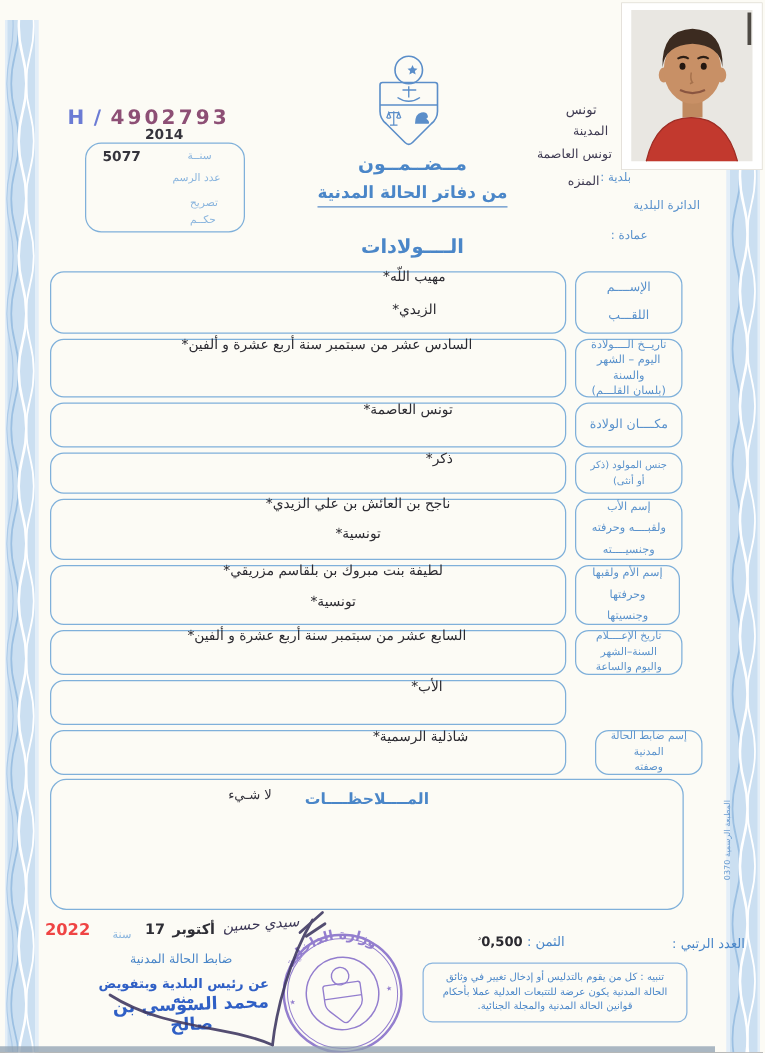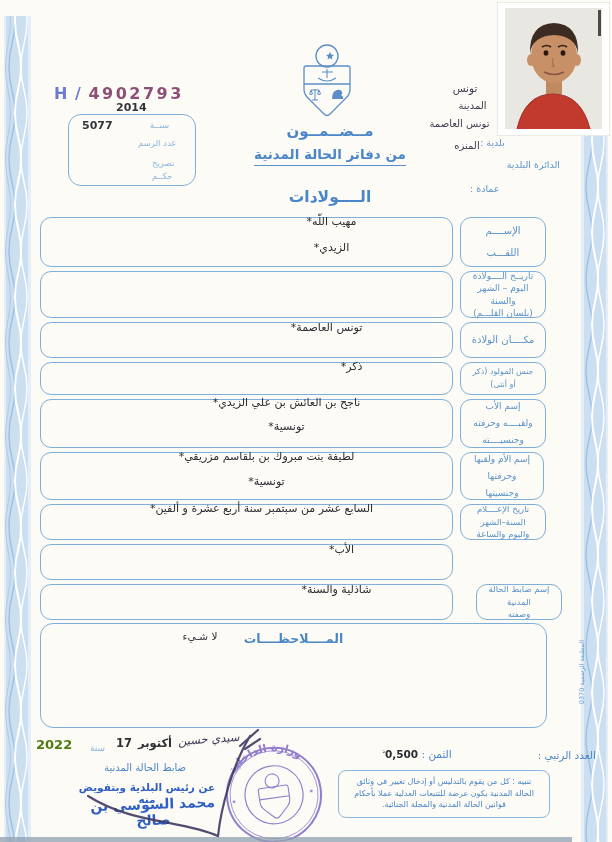--- a/index.html
+++ b/index.html
@@ -83,21 +83,21 @@
 
   <div data-name="republic-label" style="position:absolute;left:432px;top:48px;width:168px;direction:rtl;text-align:right;color:#7fa8d4;font-size:9px;z-index:2;">الجمهورية التونسية</div>
 
   <div class="handv" data-name="region-governorate-value" style="left:440px;top:82px;width:50px;text-align:center;font-size:10.5px;">تونس</div>
   <div class="handv" data-name="region-delegation-value" style="left:450px;top:100px;width:45px;text-align:center;">المدينة</div>
   <div class="handv" data-name="region-municipality-value" style="left:422px;top:118px;width:75px;text-align:center;">تونس العاصمة</div>
   <div class="handv" data-name="region-district-value" style="left:442px;top:140px;width:50px;text-align:center;">المنزه</div>
 
   <div class="small-lbl" data-name="municipality-label" style="left:470px;top:137px;width:45px;text-align:center;">بلدية :</div>
   <div class="small-lbl" data-name="district-label" style="left:482px;top:159px;width:78px;text-align:right;">الدائرة البلدية</div>
-  <div class="small-lbl" data-name="omda-label" style="left:470px;top:183px;width:48px;text-align:left;">عمادة :</div>
+  <div class="small-lbl" data-name="omda-label" style="left:470px;top:183px;width:48px;text-align:right;">عمادة :</div>
 
   <svg data-name="child-photo" style="position:absolute;left:497px;top:2px;z-index:5;" width="113" height="134" viewBox="0 0 113 134">
     <rect x="0" y="0" width="113" height="134" fill="#ffffff" stroke="#d8d4ca" stroke-width="1"></rect>
     <rect x="8" y="6" width="97" height="121" fill="#e9e7e2"></rect>
     <rect x="49" y="74" width="16" height="18" fill="#c08a60"></rect>
     <path d="M20 127 Q28 92 56 92 Q84 92 93 127 Z" fill="#c2392e"></path>
     <path d="M20 127 Q28 92 56 92 Q84 92 93 127" fill="none" stroke="#9e2e26" stroke-width="1"></path>
     <ellipse cx="34" cy="58" rx="4" ry="6" fill="#c89066"></ellipse>
     <ellipse cx="80" cy="58" rx="4" ry="6" fill="#c89066"></ellipse>
     <ellipse cx="57" cy="54" rx="23" ry="27" fill="#c89066"></ellipse>
@@ -131,42 +131,43 @@
 وجنسيــــته</div>
   <div class="box lbl" data-name="label-box-mother" style="left:460px;top:452px;width:84px;height:48px;line-height:17px;">إسم الأم ولقبها وحرفتها
 وجنسيتها</div>
   <div class="box lbl" data-name="label-box-notice-date" style="left:460px;top:504px;width:86px;height:36px;font-size:8.5px;">تاريخ الإعــــلام
 السنة–الشهر واليوم والساعة</div>
   <div class="box lbl" data-name="label-box-registrar" style="left:476px;top:584px;width:86px;height:36px;font-size:8.5px;">إسم ضابط الحالة المدنية
 وصفته</div>
 
   <div class="val" data-name="value-name" style="top:209px;transform:translateX(85px);line-height:26px;">مهيب اللّه*
 الزيدي*</div>
+  <div class="val" data-name="value-birthdate" style="top:263px;transform:translateX(15px);">السادس عشر من سبتمبر سنة أربع عشرة و ألفين*</div>
   <div class="val" data-name="value-birthplace" style="top:315px;transform:translateX(80px);">تونس العاصمة*</div>
   <div class="val" data-name="value-sex" style="top:354px;transform:translateX(105px);">ذكر*</div>
   <div class="val" data-name="value-father" style="top:391px;transform:translateX(40px);line-height:24px;">ناجح بن العائش بن علي الزيدي*
 تونسية*</div>
   <div class="val" data-name="value-mother" style="top:444px;transform:translateX(20px);line-height:25px;">لطيفة بنت مبروك بن بلقاسم مزريقي*
 تونسية*</div>
   <div class="val" data-name="value-notice-date" style="top:496px;transform:translateX(15px);">السابع عشر من سبتمبر سنة أربع عشرة و ألفين*</div>
   <div class="val" data-name="value-notifier" style="top:537px;transform:translateX(95px);">الأب*</div>
-  <div class="val" data-name="value-registrar" style="top:577px;transform:translateX(90px);">شاذلية والسنة*</div>
+  <div class="val" data-name="value-registrar" style="top:577px;transform:translateX(90px);">شاذلية الرسمية*</div>
 
   <div class="box" data-name="observations-box" style="left:40px;top:623px;width:507px;height:105px;border-radius:13px;"></div>
   <div data-name="observations-title" style="position:absolute;left:40px;top:631px;width:507px;text-align:center;direction:rtl;color:#4a86c8;font-weight:bold;font-size:12.5px;letter-spacing:1px;z-index:3;">المــــلاحظــــات</div>
   <div data-name="observations-value" style="position:absolute;left:150px;top:630px;width:100px;text-align:center;direction:rtl;color:#35343c;font-size:10.5px;z-index:3;">لا شـيء</div>
 
   <div data-name="serial-order-label" style="position:absolute;left:488px;top:749px;width:108px;direction:rtl;text-align:right;color:#4a86c8;font-size:10.5px;z-index:3;">العدد الرتبي :</div>
   <div data-name="price-line" style="position:absolute;left:362px;top:747px;width:110px;direction:rtl;text-align:center;font-size:10.5px;z-index:3;">
     <span data-name="price-label" style="color:#4a86c8;">الثمن :</span>
     <span data-name="price-value" style="color:#2b2a30;font-weight:bold;">0,500</span><sup data-name="price-currency" style="color:#2b2a30;font-size:6px;">د</sup>
   </div>
   <div data-name="warning-box" style="position:absolute;left:338px;top:770px;width:212px;height:48px;border:1px solid #8ab5de;border-radius:8px;padding:5px 7px;direction:rtl;text-align:center;color:#4a86c8;font-size:8px;line-height:11.5px;z-index:3;">تنبيه : كل من يقوم بالتدليس أو إدخال تغيير في وثائق الحالة المدنية يكون عرضة للتتبعات العدلية عملا بأحكام قوانين الحالة المدنية والمجلة الجنائية.</div>
 
-  <div data-name="footer-year-value" style="position:absolute;left:36px;top:737px;color:#4d7c0f;font-weight:bold;font-size:13px;z-index:3;">2022</div>
+  <div data-name="footer-year-value" style="position:absolute;left:36px;top:737px;color:#ef4444;font-weight:bold;font-size:13px;z-index:3;">2022</div>
   <div data-name="footer-year-label" style="position:absolute;left:90px;top:743px;color:#8ab5de;font-size:9px;direction:rtl;z-index:3;">سنة</div>
   <div data-name="footer-date-stamp" style="position:absolute;left:116px;top:736px;display:flex;gap:6px;color:#2e2e35;font-size:11.5px;font-weight:bold;z-index:3;">
     <span data-name="date-day">17</span>
     <span data-name="date-month">أكتوبر</span>
   </div>
   <div data-name="place-handwritten" style="position:absolute;left:178px;top:732px;color:#3c3756;font-size:11.5px;font-style:italic;direction:rtl;transform:rotate(-4deg);z-index:3;">سيدي حسين</div>
   <div data-name="officer-label" style="position:absolute;left:90px;top:762px;width:110px;text-align:center;direction:rtl;color:#4a86c8;font-size:10px;z-index:3;">ضابط الحالة المدنية</div>
   <div class="stamp-blue" data-name="delegation-stamp-line" style="position:absolute;left:72px;top:781px;width:150px;text-align:center;direction:rtl;font-size:10.5px;font-weight:bold;z-index:3;">عن رئيس البلدية وبتفويض منه</div>
   <div class="stamp-blue" data-name="officer-name-stamp" style="position:absolute;left:78px;top:796px;width:150px;text-align:center;direction:rtl;font-size:14px;font-weight:bold;transform:rotate(-2deg);z-index:3;">محمد السوسي بن صالح</div>
 

